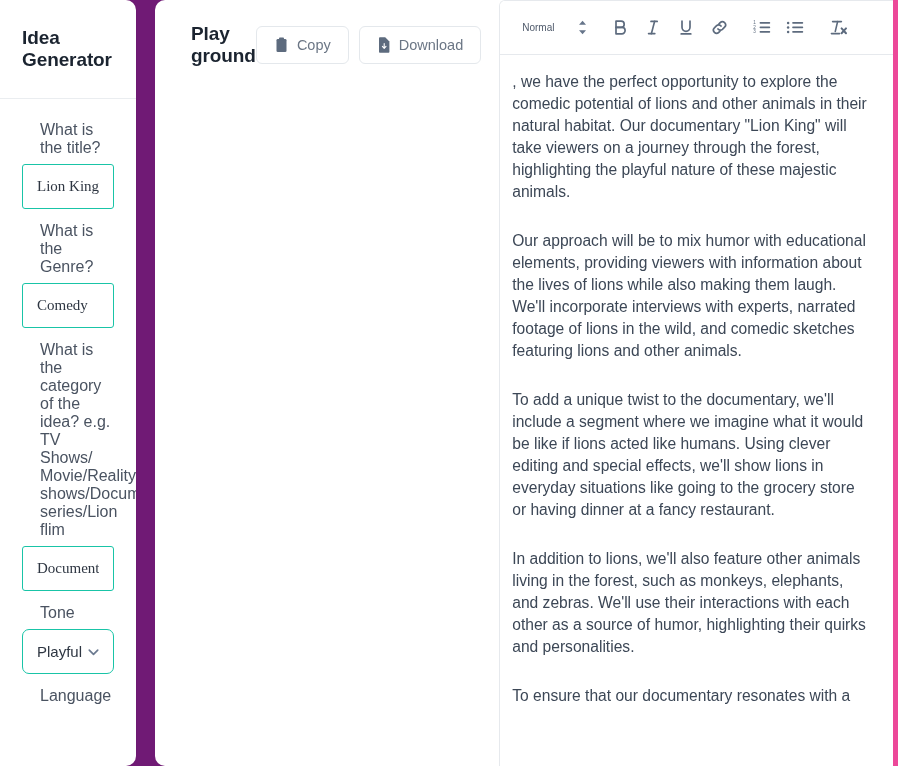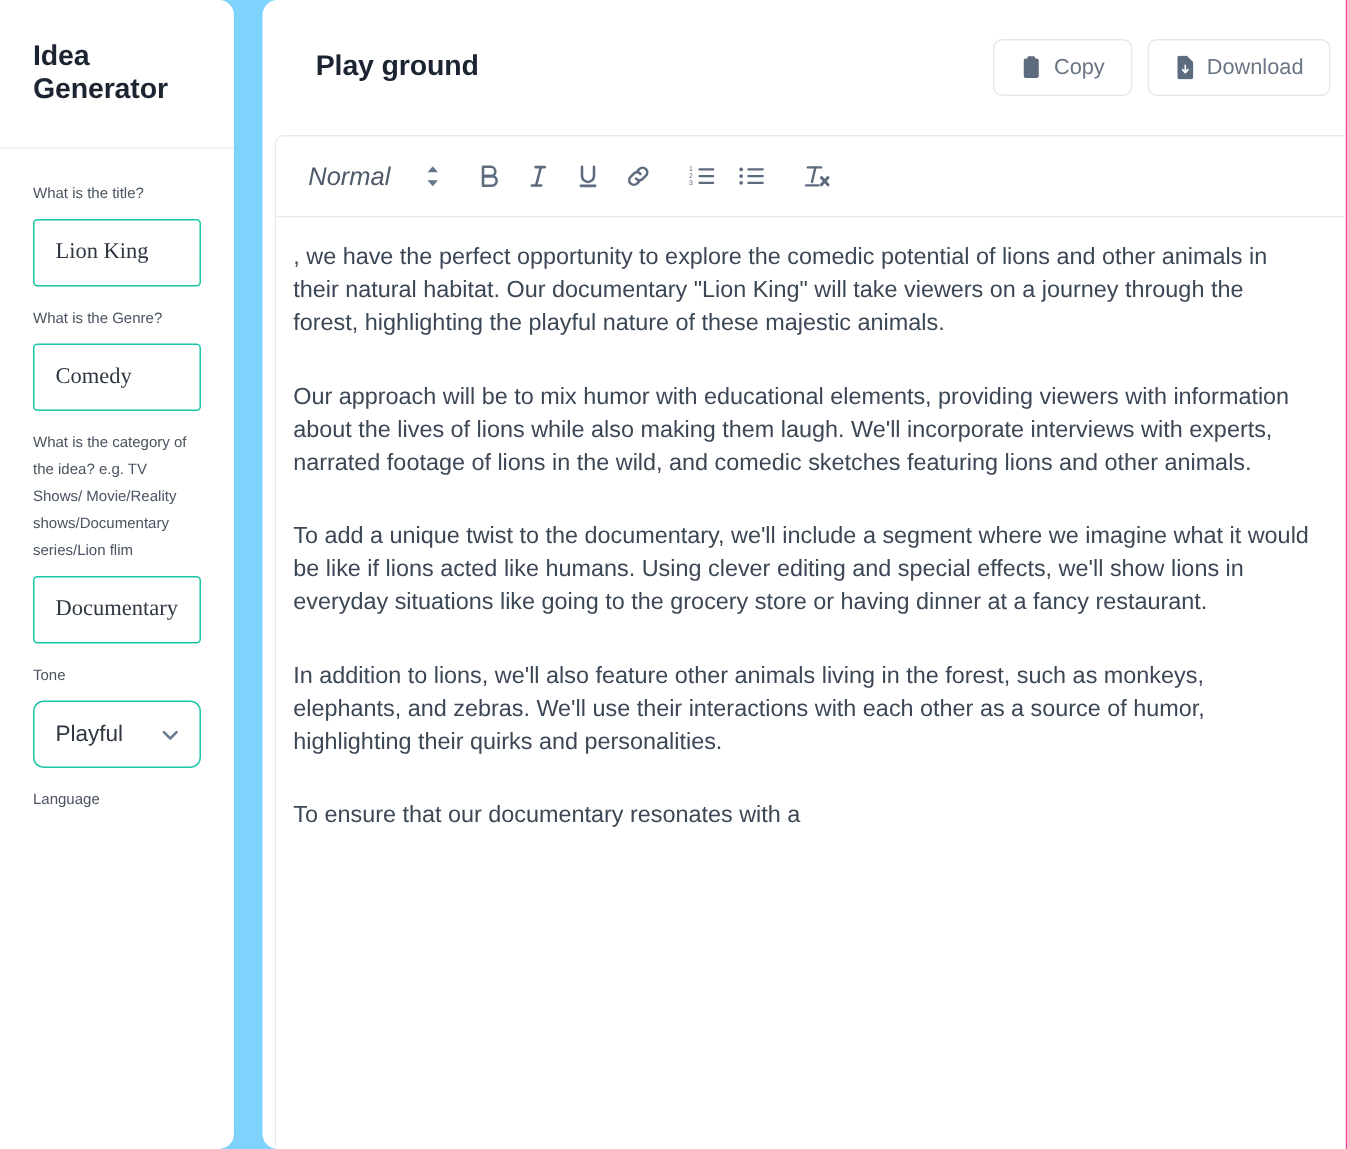--- a/index.html
+++ b/index.html
@@ -11,21 +11,21 @@
     background: #f1f3f5;
     font-family: "Liberation Sans", sans-serif;
     -webkit-font-smoothing: antialiased;
   }
 
   .app {
     position: relative;
     width: 898px;
     height: 766px;
     display: flex;
-    background: #7dd3fc;
+    background: #701a75;
   }
 
   
   .left-panel {
     width: 432px;
     height: 766px;
     background: #ffffff;
     border-top-right-radius: 10px;
     border-bottom-right-radius: 10px;
     display: flex;
@@ -53,24 +53,25 @@
   .form-area {
     flex: 1 1 auto;
     padding: 22px 22px 0 22px;
     overflow: hidden;
   }
 
   .field { margin-bottom: 13px; }
 
   .field-label {
     display: block;
-    font-size: 10px;
+    font-size: 16px;
     color: #4a5361;
     line-height: 18px;
     margin-bottom: 7px;
+    margin-left: 18px;
   }
 
   .text-input {
     display: block;
     width: 100%;
     height: 45px;
     padding: 0 14px;
     font-size: 15px;
     font-family: Liberation Serif, serif;
     color: #2e3642;
@@ -115,23 +116,23 @@
   
   .panel-gap { width: 19px; flex: 0 0 19px; }
 
   
   .right-panel {
     flex: 1 1 auto;
     height: 766px;
     background: #ffffff;
     border-top-left-radius: 10px;
     border-bottom-left-radius: 10px;
-    border-right: 1px solid #ec4899;
-    display: flex;
-    flex-direction: column;
+    border-right: 5px solid #ec4899;
+    display: flex;
+    flex-direction: row;
     overflow: hidden;
   }
 
   .right-header {
     height: 90px;
     flex: 0 0 90px;
     display: flex;
     align-items: center;
     padding: 0 10px 0 36px;
   }
@@ -188,23 +189,22 @@
   }
 
   .tb-select {
     display: flex;
     align-items: center;
     gap: 24px;
     padding: 0 6px 0 8px;
     height: 30px;
     cursor: pointer;
     color: #4f5a6b;
-    font-size: 17px;
+    font-size: 10px;
     margin-right: 12px;
-    font-style: italic;
   }
   .tb-updown { color: #66758a; display: flex; }
   .tb-updown svg { display: block; }
 
   .tb-btn {
     width: 30px;
     height: 30px;
     display: flex;
     align-items: center;
     justify-content: center;

